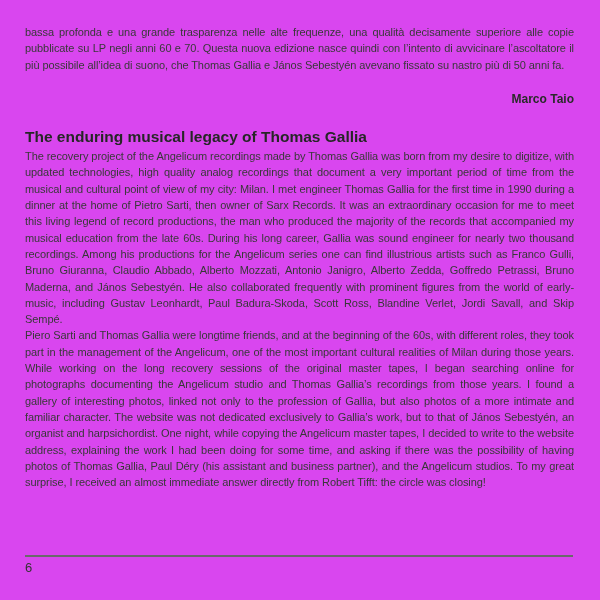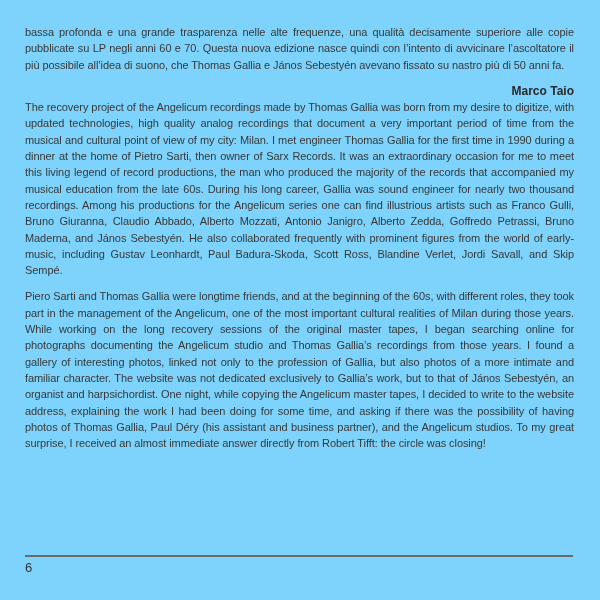--- a/index.html
+++ b/index.html
@@ -1,55 +1,55 @@
 <!DOCTYPE html>
 <html><head>
 <meta charset="utf-8">
 <style>
   html, body { margin: 0; padding: 0; background: #ffffff; }
   .page {
     position: relative;
     width: 600px;
     height: 600px;
-    background: #7dd3fc;
+    background: #d946ef;
     font-family: "Liberation Sans", sans-serif;
     color: #383838;
     overflow: hidden;
   }
   .content {
     position: absolute;
     left: 25px;
     top: 24px;
     width: 549px;
   }
   .body-par {
     margin: 0;
     font-size: 11px;
     line-height: 16.3px;
     text-align: justify;
     letter-spacing: -0.08px;
     color: #383838;
   }
   .byline {
-    margin: 10px 0 0 0;
+    margin: 18px 0 0 0;
     font-size: 12px;
     line-height: 16.3px;
     font-weight: bold;
     text-align: right;
     color: #2a2a2a;
   }
   .article-heading {
     margin: 19px 0 0 0;
     font-size: 15.5px;
     line-height: 22px;
     font-weight: bold;
     color: #262626;
   }
   .p-first { }
-  .p-second { margin-top: 10px; }
+  .p-second { }
   .footer-rule {
     position: absolute;
     left: 25px;
     top: 555px;
     width: 548px;
     height: 2px;
     background: #6a6a6a;
   }
   .page-number {
     position: absolute;
@@ -60,19 +60,20 @@
     color: #333333;
   }
 </style>
 </head>
 <body>
 
 <div class="page">
   <div class="content">
     <p class="body-par">bassa profonda e una grande trasparenza nelle alte frequenze, una qualità decisamente superiore alle copie pubblicate su LP negli anni 60 e 70. Questa nuova edizione nasce quindi con l’intento di avvicinare l’ascoltatore il più possibile all’idea di suono, che Thomas Gallia e János Sebestyén avevano fissato su nastro più di 50 anni fa.</p>
     <p class="byline">Marco Taio</p>
+    <h1 class="article-heading">The enduring musical legacy of Thomas Gallia</h1>
     <p class="body-par p-first">The recovery project of the Angelicum recordings made by Thomas Gallia was born from my desire to digitize, with updated technologies, high quality analog recordings that document a very important period of time from the musical and cultural point of view of my city: Milan. I met engineer Thomas Gallia for the first time in 1990 during a dinner at the home of Pietro Sarti, then owner of Sarx Records. It was an extraordinary occasion for me to meet this living legend of record productions, the man who produced the majority of the records that accompanied my musical education from the late 60s. During his long career, Gallia was sound engineer for nearly two thousand recordings. Among his productions for the Angelicum series one can find illustrious artists such as Franco Gulli, Bruno Giuranna, Claudio Abbado, Alberto Mozzati, Antonio Janigro, Alberto Zedda, Goffredo Petrassi, Bruno Maderna, and János Sebestyén. He also collaborated frequently with prominent figures from the world of early-music, including Gustav Leonhardt, Paul Badura-Skoda, Scott Ross, Blandine Verlet, Jordi Savall, and Skip Sempé.</p>
     <p class="body-par p-second">Piero Sarti and Thomas Gallia were longtime friends, and at the beginning of the 60s, with different roles, they took part in the management of the Angelicum, one of the most important cultural realities of Milan during those years. While working on the long recovery sessions of the original master tapes, I began searching online for photographs documenting the Angelicum studio and Thomas Gallia’s recordings from those years. I found a gallery of interesting photos, linked not only to the profession of Gallia, but also photos of a more intimate and familiar character. The website was not dedicated exclusively to Gallia’s work, but to that of János Sebestyén, an organist and harpsichordist. One night, while copying the Angelicum master tapes, I decided to write to the website address, explaining the work I had been doing for some time, and asking if there was the possibility of having photos of Thomas Gallia, Paul Déry (his assistant and business partner), and the Angelicum studios. To my great surprise, I received an almost immediate answer directly from Robert Tifft: the circle was closing!</p>
   </div>
 
   <div class="footer-rule"></div>
   <div class="page-number">6</div>
 </div>
 
 </body></html>

